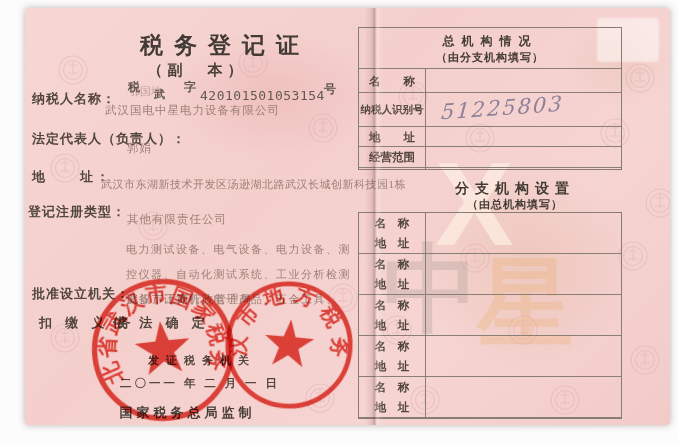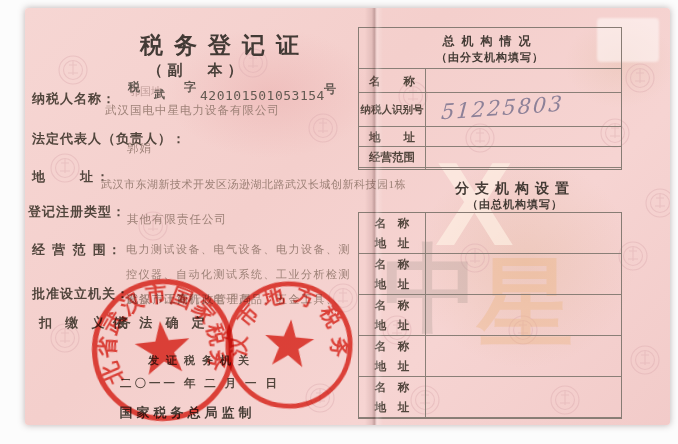--- a/index.html
+++ b/index.html
@@ -123,21 +123,20 @@
 
     <div class="lbl" style="left:7px;top:122px;">法定代表人（负责人）：</div>
     <div class="val" style="left:102px;top:133px;">郭娟</div>
 
     <div class="lbl" style="left:7px;top:160px;letter-spacing:3px;">地　　址：</div>
     <div class="val" style="left:76px;top:169px;font-size:11px;letter-spacing:.5px;z-index:12;">武汉市东湖新技术开发区汤逊湖北路武汉长城创新科技园1栋</div>
 
     <div class="lbl" style="left:3px;top:195px;">登记注册类型：</div>
     <div class="val" style="left:102px;top:204px;">其他有限责任公司</div>
 
-    <div class="lbl" style="left:7px;top:233px;letter-spacing:2px;">经 营 范 围：</div>
     <div class="scope-val" style="left:101px;top:229px;">电力测试设备、电气设备、电力设备、测控仪器、自动化测试系统、工业分析检测设备、计算机、电子产品、五金工具、</div>
 
     <div class="lbl" style="left:7px;top:277px;">批准设立机关：</div>
     <div class="val" style="left:102px;top:284px;">武汉市工商行政管理局</div>
 
     <div class="lbl" style="left:14px;top:306px;letter-spacing:5px;">扣 缴 义 务</div>
     <div class="lbl" style="left:88px;top:306px;letter-spacing:5px;">依 法 确 定</div>
 
     <div class="issuer" style="left:123px;top:345px;">发证税务机关</div>
     <div class="dateline" style="left:95px;top:368px;">二〇一一  年  二  月  一  日</div>

